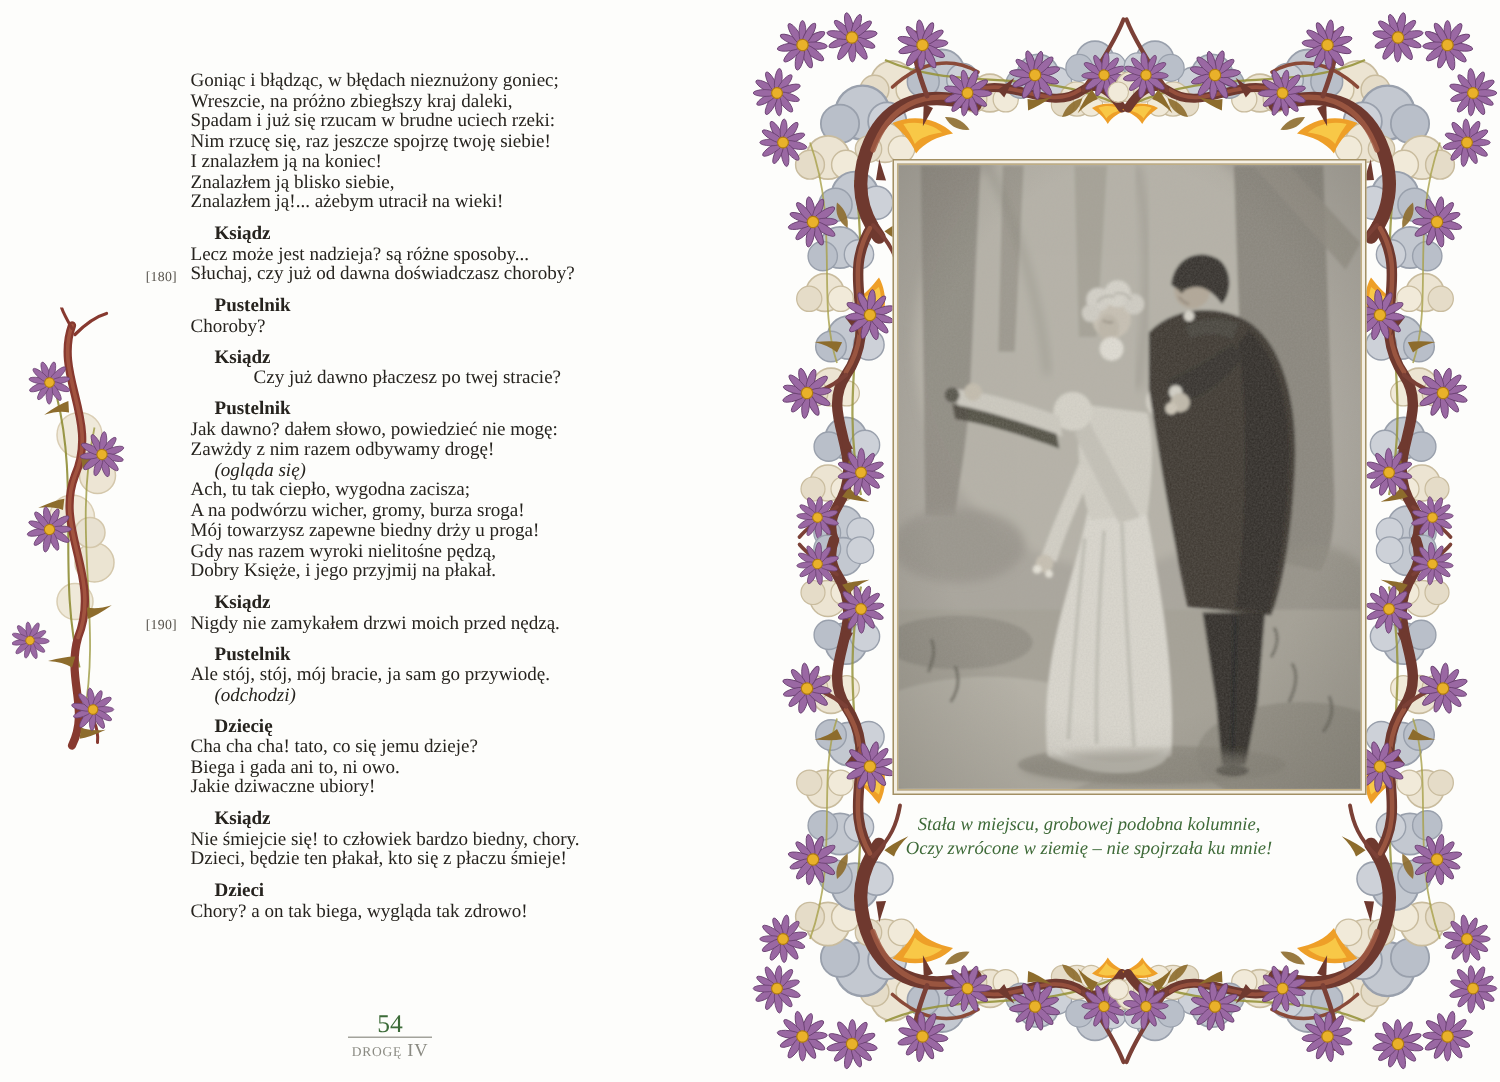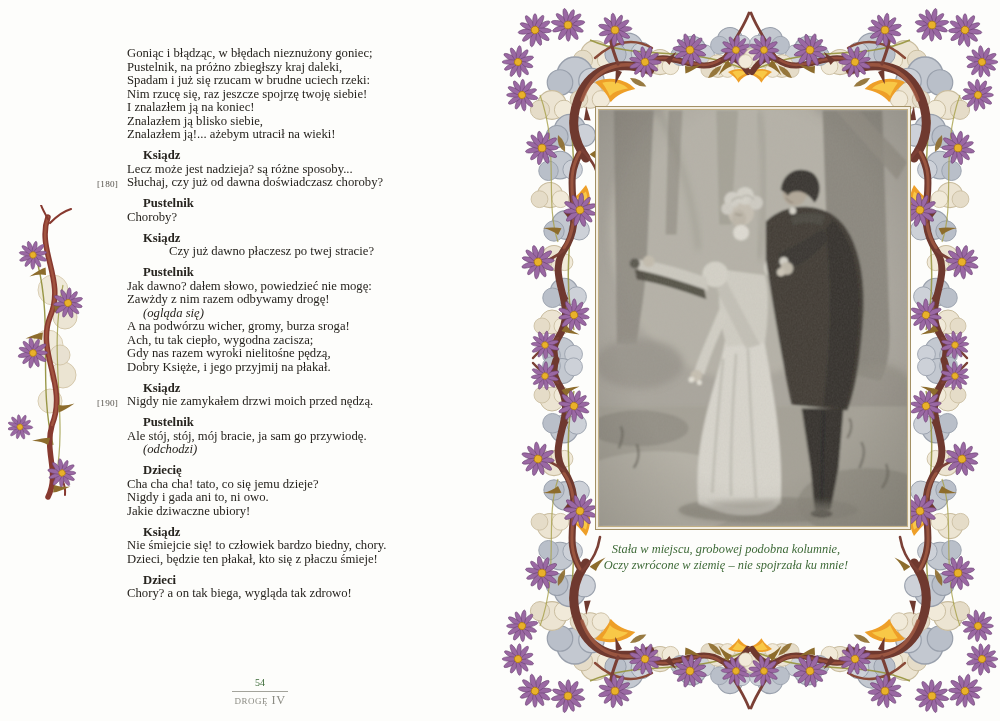--- a/index.html
+++ b/index.html
@@ -10,21 +10,21 @@
   
   .poem{position:absolute;left:127px;top:47px;width:345px;font-size:12.7px;line-height:13.5px;}
   .pl{position:relative;white-space:nowrap;}
   .k-s{margin-top:7.5px;font-weight:bold;padding-left:16px;}
   .k-g{font-style:italic;padding-left:16px;}
   .k-c{padding-left:42px;}
   .num{position:absolute;left:-32px;top:1.5px;width:23px;text-align:right;
        font-size:9.2px;color:#55514a;letter-spacing:.2px;}
 
   .footer{position:absolute;left:150px;top:676px;width:220px;text-align:center;}
-  .page-num{color:#3c6b38;font-size:10px;line-height:13px;}
+  .page-num{color:#3c6b38;font-size:17px;line-height:13px;}
   .footer-rule{width:56px;height:1px;background:#a3a39b;margin:2px auto 2px;}
   .part-label{font-variant:small-caps;color:#8b8b83;font-size:12.3px;line-height:12px;letter-spacing:.5px;}
 
   
   .garland{position:absolute;left:500px;top:0;}
   .ornament-left{position:absolute;left:8px;top:205px;}
   .photo-frame{position:absolute;left:595px;top:106px;width:316px;height:424px;box-sizing:border-box;
                border:1px solid #a39064;padding:2px;background:#f4efe3;}
   .photo-inner{width:100%;height:100%;box-sizing:border-box;border:1px solid #c0ae84;overflow:hidden;background:#a8a49b;}
   .photo-inner svg{display:block;}
@@ -70,21 +70,21 @@
     </svg>
 
     <div class="poem">
 
     <div class="pl k-v">
           <span class="num"></span>
           <span>Goniąc i błądząc, w błędach nieznużony goniec;</span>
         </div>
         <div class="pl k-v">
           <span class="num"></span>
-          <span>Pustelnik, na próżno zbiegłszy kraj daleki,</span>
+          <span>Wreszcie, na próżno zbiegłszy kraj daleki,</span>
         </div>
         <div class="pl k-v">
           <span class="num"></span>
           <span>Spadam i już się rzucam w brudne uciech rzeki:</span>
         </div>
         <div class="pl k-v">
           <span class="num"></span>
           <span>Nim rzucę się, raz jeszcze spojrzę twoję siebie!</span>
         </div>
         <div class="pl k-v">
@@ -138,25 +138,29 @@
         <div class="pl k-v">
           <span class="num"></span>
           <span>Zawżdy z nim razem odbywamy drogę!</span>
         </div>
         <div class="pl k-g">
           <span class="num"></span>
           <span>(ogląda się)</span>
         </div>
         <div class="pl k-v">
           <span class="num"></span>
+          <span>Ach, tu tak ciepło, wygodna zacisza;</span>
+        </div>
+        <div class="pl k-v">
+          <span class="num"></span>
           <span>A na podwórzu wicher, gromy, burza sroga!</span>
         </div>
         <div class="pl k-v">
           <span class="num"></span>
-          <span>Ach, tu tak ciepło, wygodna zacisza;</span>
+          <span>Mój towarzysz zapewne biedny drży u proga!</span>
         </div>
         <div class="pl k-v">
           <span class="num"></span>
           <span>Gdy nas razem wyroki nielitośne pędzą,</span>
         </div>
         <div class="pl k-v">
           <span class="num"></span>
           <span>Dobry Księże, i jego przyjmij na płakał.</span>
         </div>
         <div class="pl k-s">
@@ -182,21 +186,21 @@
         <div class="pl k-s">
           <span class="num"></span>
           <span>Dziecię</span>
         </div>
         <div class="pl k-v">
           <span class="num"></span>
           <span>Cha cha cha! tato, co się jemu dzieje?</span>
         </div>
         <div class="pl k-v">
           <span class="num"></span>
-          <span>Nigdy i gada ani to, ni owo.</span>
+          <span>Biega i gada ani to, ni owo.</span>
         </div>
         <div class="pl k-v">
           <span class="num"></span>
           <span>Jakie dziwaczne ubiory!</span>
         </div>
         <div class="pl k-s">
           <span class="num"></span>
           <span>Ksiądz</span>
         </div>
         <div class="pl k-v">

